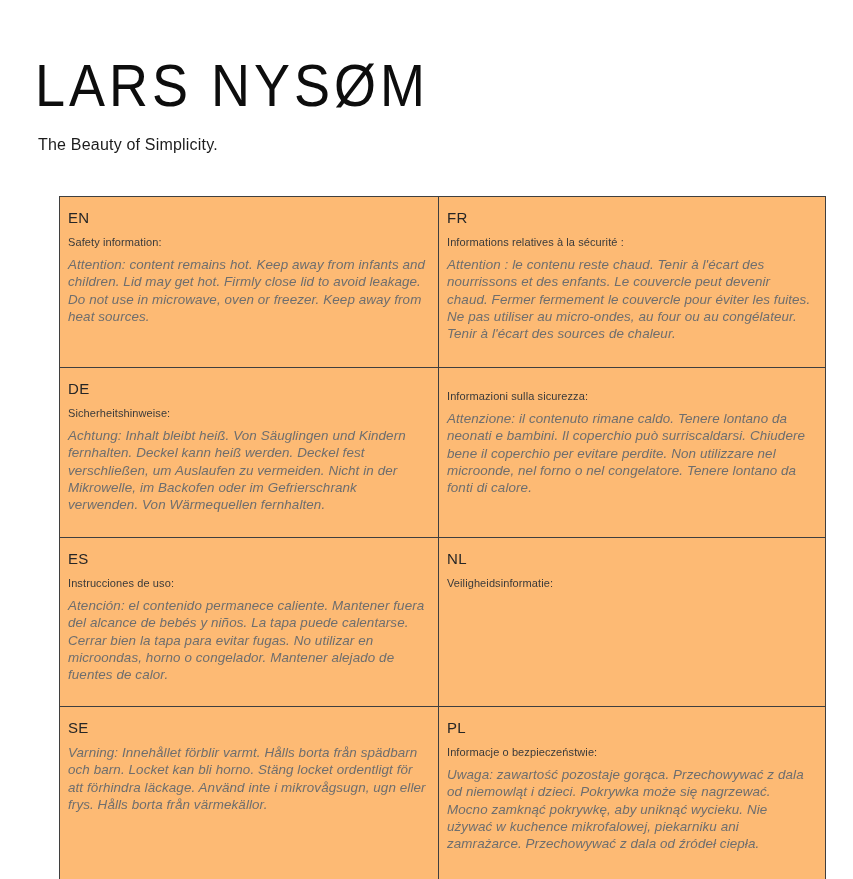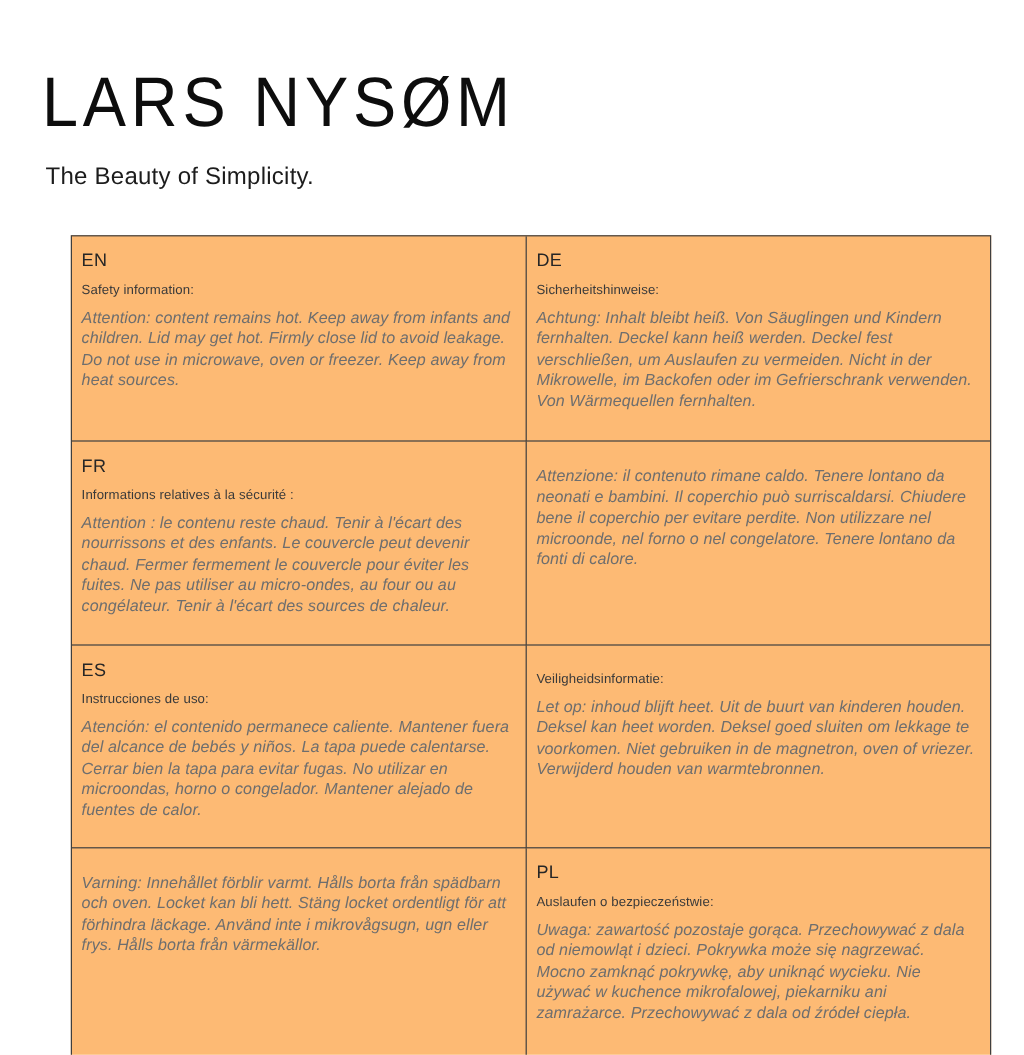--- a/index.html
+++ b/index.html
@@ -26,21 +26,21 @@
     letter-spacing: 4px;
     color: #0d0d0d;
     transform: scaleY(1.08);
     transform-origin: left top;
     white-space: nowrap;
   }
   .brand-tagline {
     position: absolute;
     left: 38px;
     top: 136px;
-    font-size: 20px;
+    font-size: 16px;
     font-weight: 400;
     color: #1c1c1c;
     letter-spacing: 0.2px;
   }
 
   
   .safety-table {
     position: absolute;
     left: 59px;
     top: 196px;
@@ -95,50 +95,52 @@
 
   <div class="safety-table">
 
     <div class="cell">
       <div class="lang-code">EN</div>
       <div class="section-heading">Safety information:</div>
       <div class="section-body">Attention: content remains hot. Keep away from infants and children. Lid may get hot. Firmly close lid to avoid leakage. Do not use in microwave, oven or freezer. Keep away from heat sources.</div>
     </div>
 
     <div class="cell">
+      <div class="lang-code">FR</div>
+      <div class="section-heading">Informations relatives à la sécurité :</div>
+      <div class="section-body">Attention : le contenu reste chaud. Tenir à l'écart des nourrissons et des enfants. Le couvercle peut devenir chaud. Fermer fermement le couvercle pour éviter les fuites. Ne pas utiliser au micro-ondes, au four ou au congélateur. Tenir à l'écart des sources de chaleur.</div>
+    </div>
+
+    <div class="cell">
       <div class="lang-code">DE</div>
       <div class="section-heading">Sicherheitshinweise:</div>
       <div class="section-body">Achtung: Inhalt bleibt heiß. Von Säuglingen und Kindern fernhalten. Deckel kann heiß werden. Deckel fest verschließen, um Auslaufen zu vermeiden. Nicht in der Mikrowelle, im Backofen oder im Gefrierschrank verwenden. Von Wärmequellen fernhalten.</div>
     </div>
 
     <div class="cell">
-      <div class="lang-code">FR</div>
-      <div class="section-heading">Informations relatives à la sécurité :</div>
-      <div class="section-body">Attention : le contenu reste chaud. Tenir à l'écart des nourrissons et des enfants. Le couvercle peut devenir chaud. Fermer fermement le couvercle pour éviter les fuites. Ne pas utiliser au micro-ondes, au four ou au congélateur. Tenir à l'écart des sources de chaleur.</div>
-    </div>
-
-    <div class="cell">
+      <div class="section-heading">Informazioni sulla sicurezza:</div>
       <div class="section-body">Attenzione: il contenuto rimane caldo. Tenere lontano da neonati e bambini. Il coperchio può surriscaldarsi. Chiudere bene il coperchio per evitare perdite. Non utilizzare nel microonde, nel forno o nel congelatore. Tenere lontano da fonti di calore.</div>
     </div>
 
     <div class="cell">
       <div class="lang-code">ES</div>
       <div class="section-heading">Instrucciones de uso:</div>
       <div class="section-body">Atención: el contenido permanece caliente. Mantener fuera del alcance de bebés y niños. La tapa puede calentarse. Cerrar bien la tapa para evitar fugas. No utilizar en microondas, horno o congelador. Mantener alejado de fuentes de calor.</div>
     </div>
 
     <div class="cell">
+      <div class="lang-code">NL</div>
       <div class="section-heading">Veiligheidsinformatie:</div>
-      <div class="section-body">Let op: inhoud blijft heet. Uit de buurt van kinderen houden. Deksel kan heet worden. Deksel goed sluiten om lekkage te voorkomen. Niet gebruiken in de magnetron, oven of vriezer. Verwijderd houden van warmtebronnen.</div>
     </div>
 
     <div class="cell">
-      <div class="section-body">Varning: Innehållet förblir varmt. Hålls borta från spädbarn och oven. Locket kan bli hett. Stäng locket ordentligt för att förhindra läckage. Använd inte i mikrovågsugn, ugn eller frys. Hålls borta från värmekällor.</div>
+      <div class="lang-code">SE</div>
+      <div class="section-body">Varning: Innehållet förblir varmt. Hålls borta från spädbarn och barn. Locket kan bli horno. Stäng locket ordentligt för att förhindra läckage. Använd inte i mikrovågsugn, ugn eller frys. Hålls borta från värmekällor.</div>
     </div>
 
     <div class="cell">
       <div class="lang-code">PL</div>
-      <div class="section-heading">Auslaufen o bezpieczeństwie:</div>
+      <div class="section-heading">Informacje o bezpieczeństwie:</div>
       <div class="section-body">Uwaga: zawartość pozostaje gorąca. Przechowywać z dala od niemowląt i dzieci. Pokrywka może się nagrzewać. Mocno zamknąć pokrywkę, aby uniknąć wycieku. Nie używać w kuchence mikrofalowej, piekarniku ani zamrażarce. Przechowywać z dala od źródeł ciepła.</div>
     </div>
 
   </div>
 </div>
 
 </body></html>

